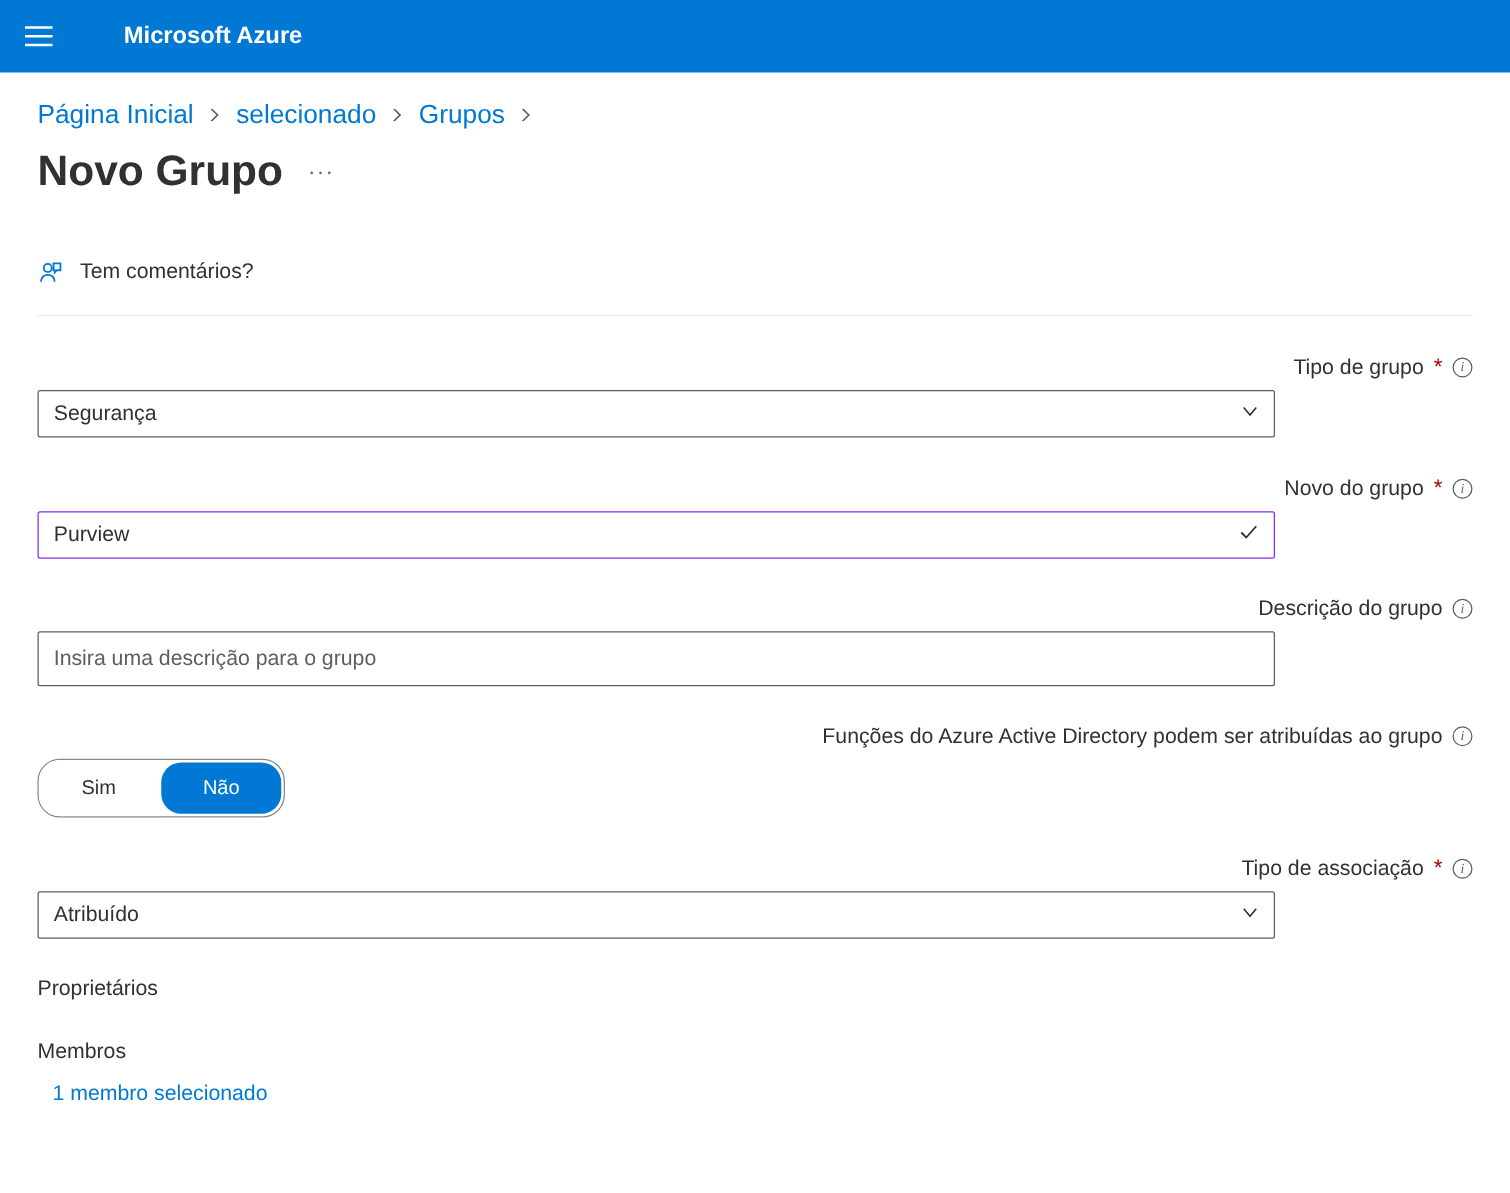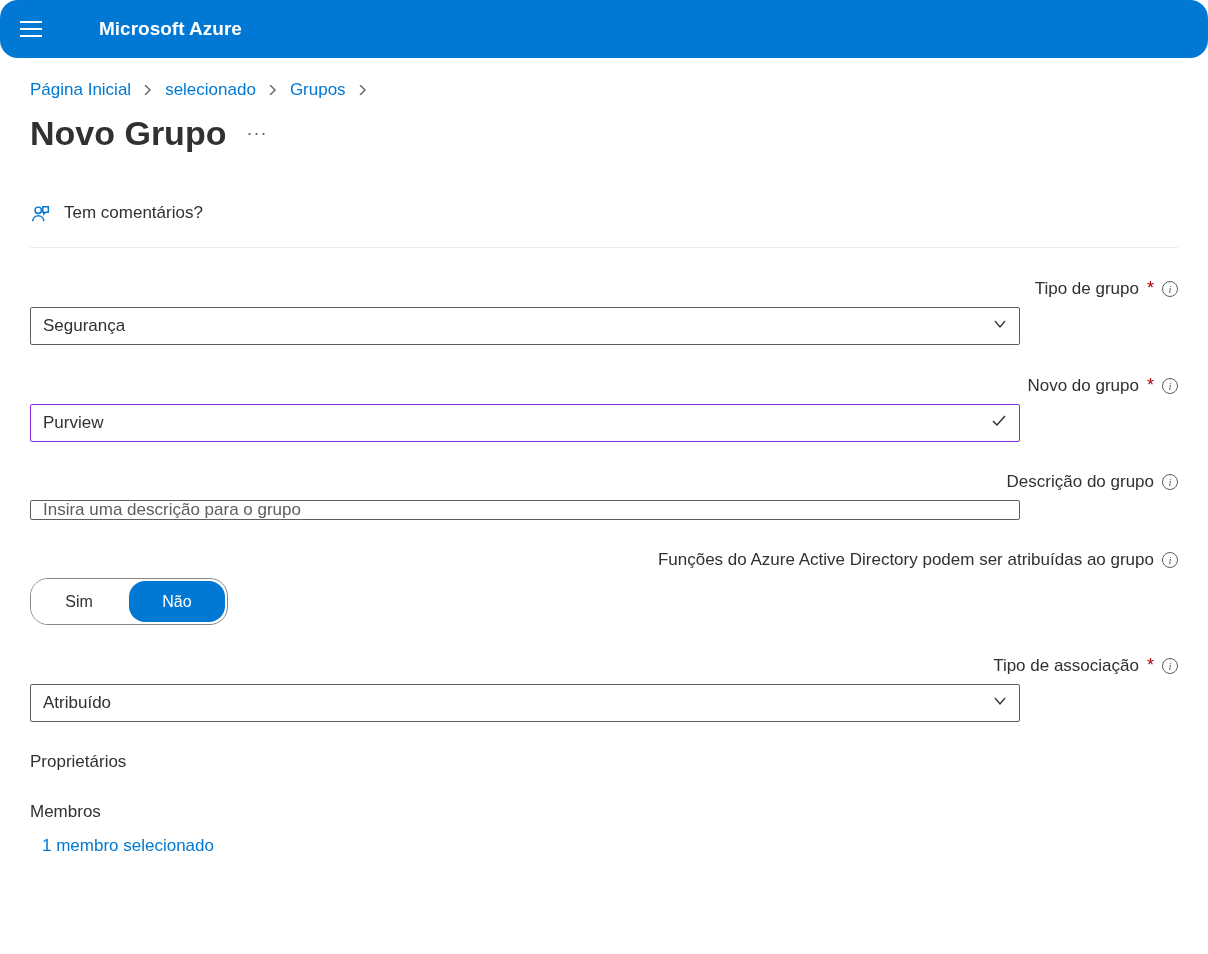--- a/index.html
+++ b/index.html
@@ -11,21 +11,20 @@
       font-family: 'Segoe UI', Tahoma, Geneva, Verdana, sans-serif;
       background: #ffffff;
       color: #323130;
     }
     .header {
       background: #0078d4;
       height: 58px;
       display: flex;
       align-items: center;
       padding: 0 20px;
-      border-radius: 18px;
     }
     .hamburger {
       width: 24px;
       height: 24px;
       display: flex;
       flex-direction: column;
       justify-content: center;
       gap: 5px;
       cursor: pointer;
       margin-right: 55px;
@@ -41,21 +40,21 @@
       font-size: 19px;
       font-weight: 600;
     }
     .content {
       padding: 22px 30px;
     }
     .breadcrumb {
       display: flex;
       align-items: center;
       gap: 12px;
-      font-size: 17px;
+      font-size: 21px;
       margin-bottom: 14px;
     }
     .breadcrumb-link {
       color: #0078d4;
       cursor: pointer;
       text-decoration: none;
     }
     .breadcrumb-chevron {
       color: #605e5c;
       font-size: 14px;
@@ -143,21 +142,21 @@
     }
     .select-chevron {
       color: #323130;
     }
     .check-icon {
       color: #323130;
     }
     .text-input {
       width: 100%;
       max-width: 990px;
-      height: 20px;
+      height: 44px;
       border: 1px solid #605e5c;
       border-radius: 2px;
       padding: 0 12px;
       font-size: 17px;
       font-family: inherit;
       outline: none;
     }
     .text-input::placeholder {
       color: #605e5c;
     }

